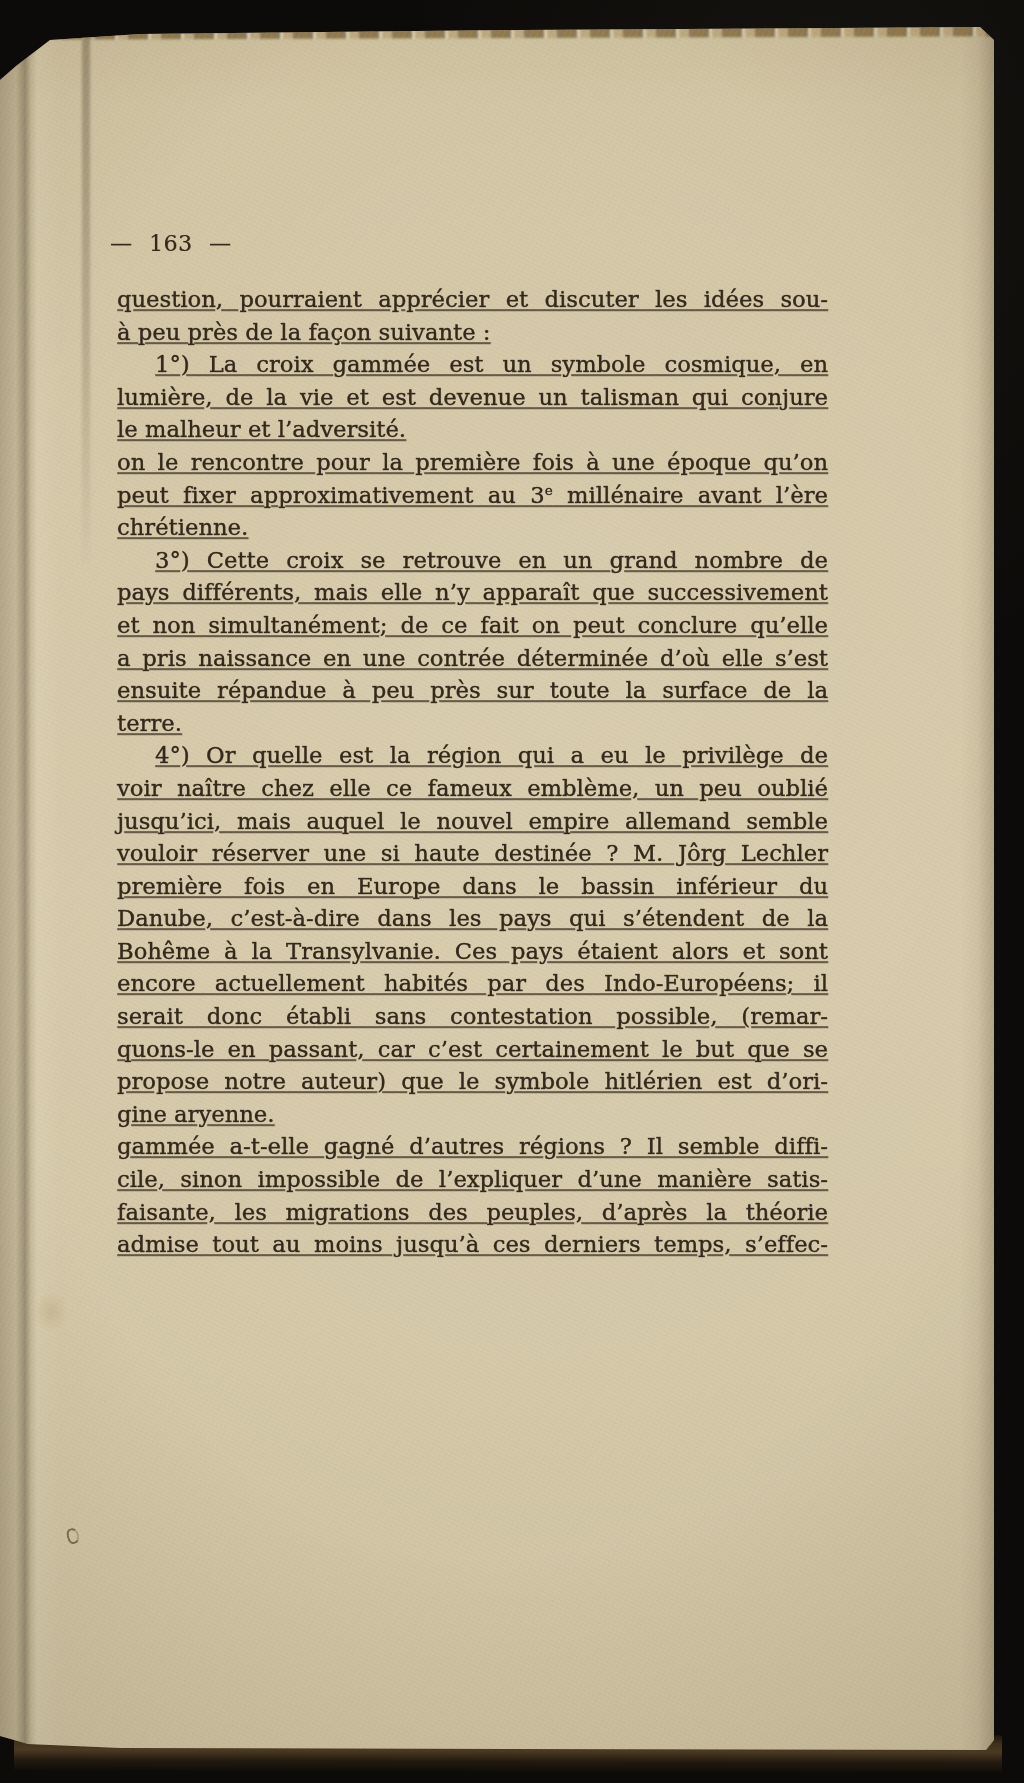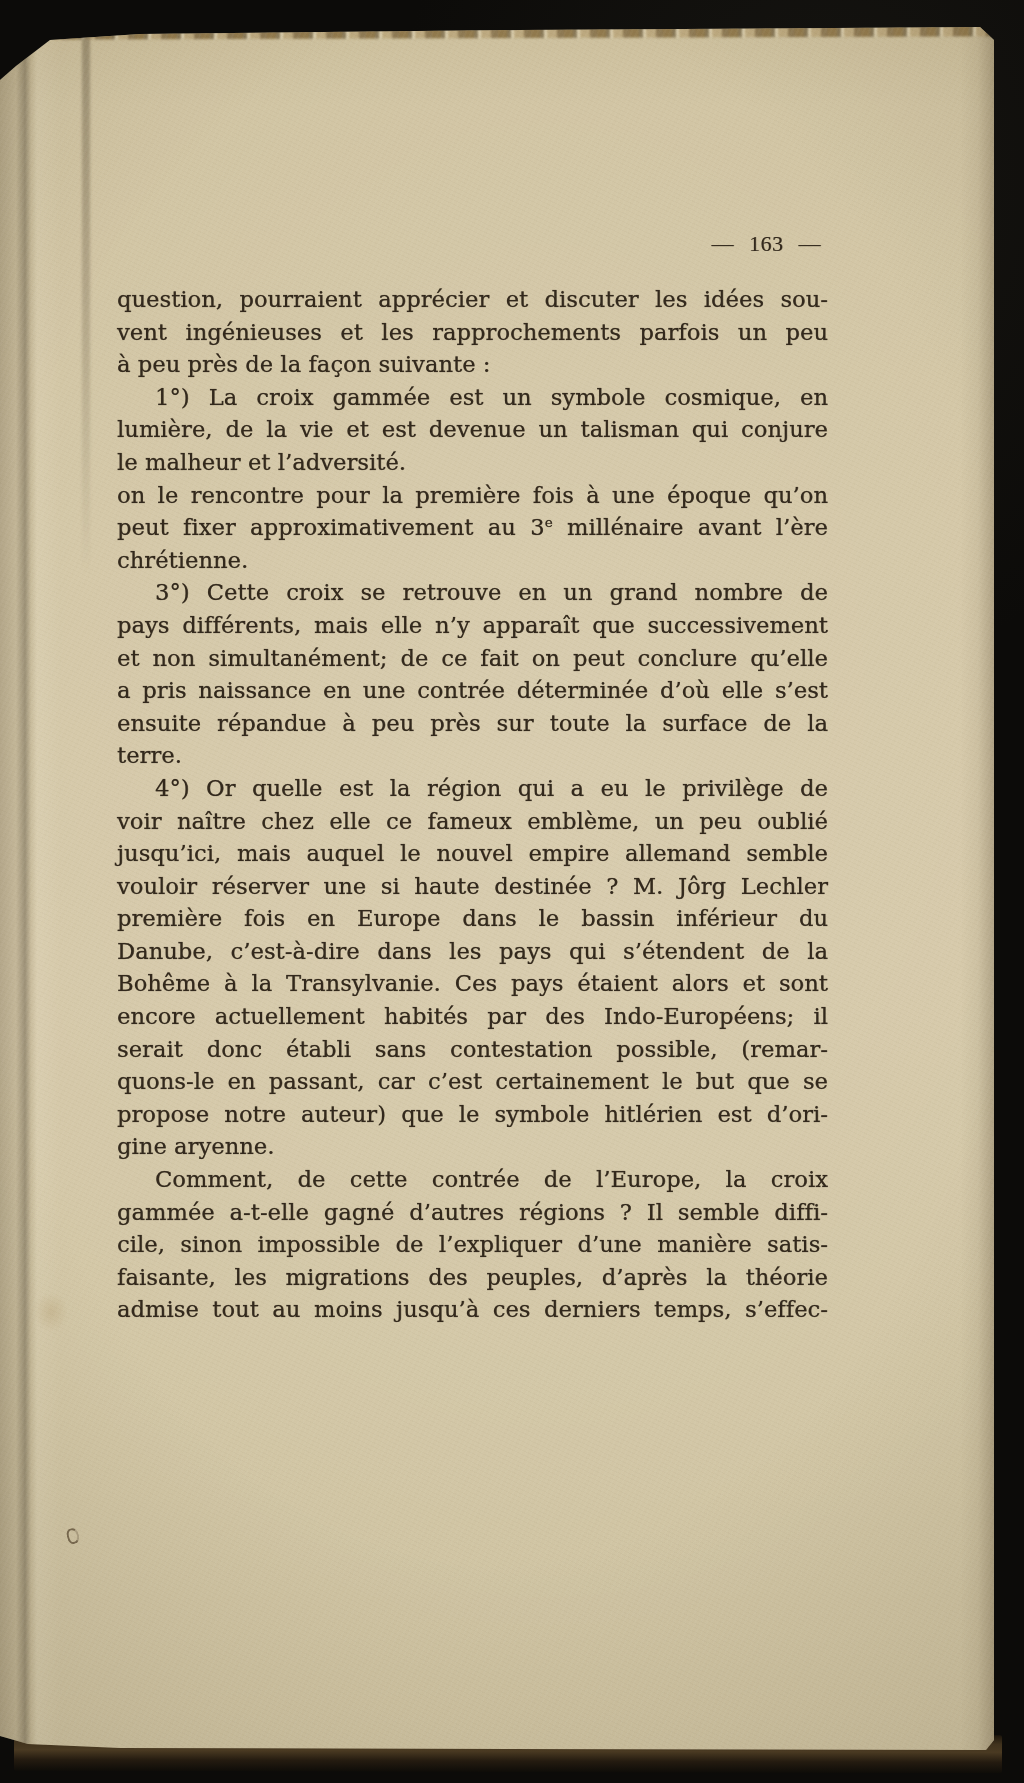--- a/index.html
+++ b/index.html
@@ -88,29 +88,29 @@
   .speck{
     position:absolute;left:67px;top:1528px;width:8px;height:12px;
     border:2px solid rgba(74,58,36,.65);border-radius:50% 60% 55% 50%;
     border-right-color:rgba(74,58,36,.25);
     transform:rotate(-14deg);
   }
   
   .content{position:absolute;inset:0;color:var(--ink);}
   .pageno{
     position:absolute;top:231px;left:117px;width:711px;
-    text-align:right;font-size:22px;word-spacing:9px;letter-spacing:.5px;
+    text-align:left;font-size:22px;word-spacing:9px;letter-spacing:.5px;
     transform:translateX(-7px);
     text-shadow:.4px .3px .5px rgba(47,37,24,.5);
-    font-family:Liberation Serif, serif;
   }
   .textblock{
     position:absolute;top:283px;left:117px;width:711px;
     font-size:22.5px;line-height:32.6px;letter-spacing:.1px;
     text-shadow:.4px .3px .5px rgba(47,37,24,.5);
+    text-decoration:underline;
     -webkit-text-stroke:.3px rgba(47,37,24,.35);
   }
   .line{text-align:justify;text-align-last:justify;}
   .line.end{text-align-last:left;}
   .line.indent{text-indent:38px;}
   .line sup{font-size:.6em;line-height:0;vertical-align:super;}
 </style>
 </head>
 <body>
 
@@ -121,21 +121,20 @@
     <div class="fold"></div>
     <div class="crease"></div>
     <div class="texture"></div>
     <div class="vignette"></div>
     <div class="stain"></div>
     <div class="speck"></div>
     <div class="content">
       <div class="pageno">— 163 —</div>
       <div class="textblock">
           <div class="line">question, pourraient apprécier et discuter les idées sou-</div>
-          <div class="line">vent ingénieuses et les rapprochements parfois un peu</div>
           <div class="line end">à peu près de la façon suivante :</div>
           <div class="line indent">1°) La croix gammée est un symbole cosmique, en</div>
           <div class="line">lumière, de la vie et est devenue un talisman qui conjure</div>
           <div class="line end">le malheur et l’adversité.</div>
           <div class="line">on le rencontre pour la première fois à une époque qu’on</div>
           <div class="line">peut fixer approximativement au 3<sup>e</sup> millénaire avant l’ère</div>
           <div class="line end">chrétienne.</div>
           <div class="line indent">3°) Cette croix se retrouve en un grand nombre de</div>
           <div class="line">pays différents, mais elle n’y apparaît que successivement</div>
           <div class="line">et non simultanément; de ce fait on peut conclure qu’elle</div>
@@ -147,21 +146,20 @@
           <div class="line">jusqu’ici, mais auquel le nouvel empire allemand semble</div>
           <div class="line">vouloir réserver une si haute destinée ? M. Jôrg Lechler</div>
           <div class="line">première fois en Europe dans le bassin inférieur du</div>
           <div class="line">Danube, c’est-à-dire dans les pays qui s’étendent de la</div>
           <div class="line">Bohême à la Transylvanie. Ces pays étaient alors et sont</div>
           <div class="line">encore actuellement habités par des Indo-Européens; il</div>
           <div class="line">serait donc établi sans contestation possible, (remar-</div>
           <div class="line">quons-le en passant, car c’est certainement le but que se</div>
           <div class="line">propose notre auteur) que le symbole hitlérien est d’ori-</div>
           <div class="line end">gine aryenne.</div>
-          <div class="line indent">Comment, de cette contrée de l’Europe, la croix</div>
           <div class="line">gammée a-t-elle gagné d’autres régions ? Il semble diffi-</div>
           <div class="line">cile, sinon impossible de l’expliquer d’une manière satis-</div>
           <div class="line">faisante, les migrations des peuples, d’après la théorie</div>
           <div class="line">admise tout au moins jusqu’à ces derniers temps, s’effec-</div>
         </div>
     </div>
   </div>
 </div>
 
 </body></html>

